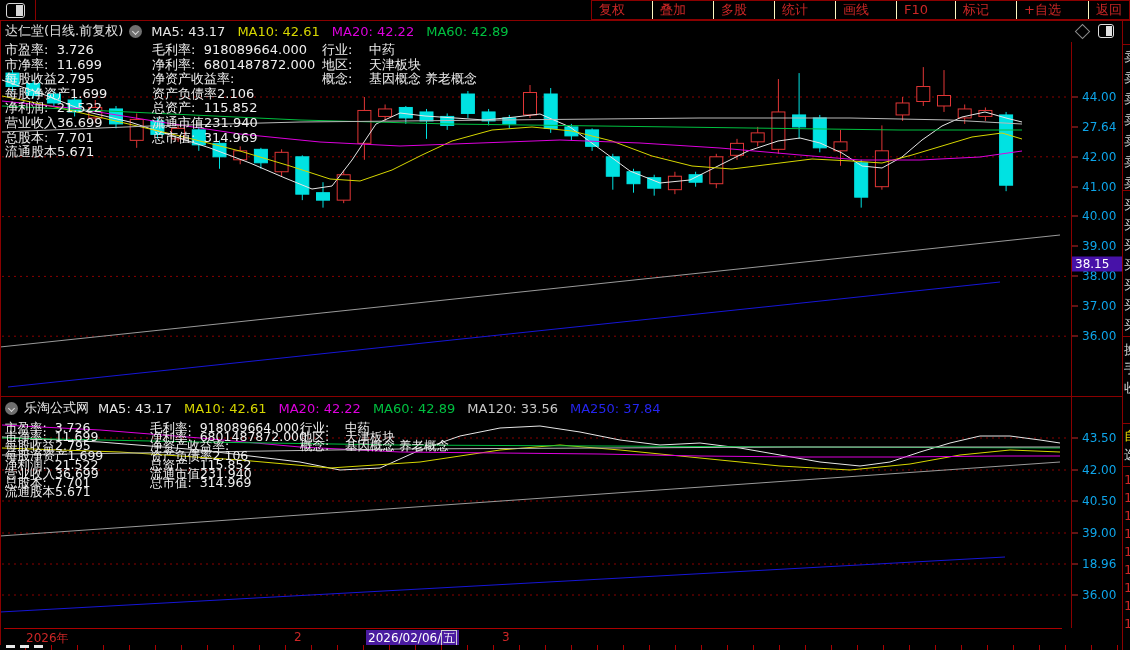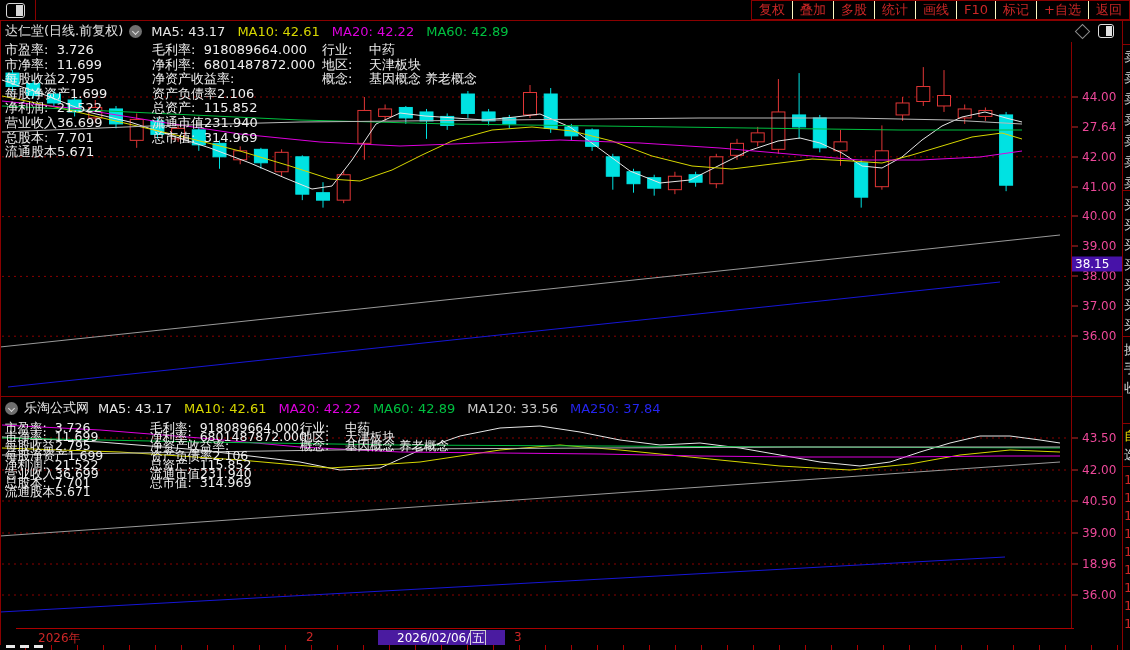--- a/index.html
+++ b/index.html
@@ -6,47 +6,47 @@
   #app{position:relative;width:1130px;height:650px;background:#000;overflow:hidden;
        font-family:"DejaVu Sans","Liberation Sans",sans-serif;-webkit-font-smoothing:none;}
   .abs{position:absolute;}
   
   #toolbar{left:0;top:0;width:1130px;height:20px;border-bottom:1px solid #8a0000;display:flex;align-items:center;z-index:30;background:#000;}
   #tb-left-icon{width:17px;height:13px;border:1px solid #d8d8d8;border-radius:3px;margin-left:6px;position:relative;}
   #tb-left-icon .half{position:absolute;right:1px;top:1px;bottom:1px;width:7px;background:#d8d8d8;}
   #tb-sep{width:10px;height:20px;border-right:1px solid #8a0000;margin-right:8px;}
   .period{color:#cc2626;font-size:13px;margin:0 7px;cursor:default;white-space:nowrap;}
   .period.active{color:#00dcdc;}
-  #tb-right{margin-left:auto;display:flex;height:18px;border:1px solid #8a0000;margin-right:0;}
+  #tb-right{margin-left:auto;display:flex;height:18px;border:1px solid #8a0000;margin-right:0;gap:20px;}
   .tbtn{color:#cc2626;font-size:13px;padding:0 7px;line-height:18px;border-left:1px solid #fef9c3;white-space:nowrap;}
   .tbtn:first-child{border-left:none;}
   
   #titlerow{left:0;top:21px;width:1122px;height:20px;display:flex;align-items:center;z-index:20;}
   #sym-title{color:#e2e2e2;font-size:13px;margin-left:5px;white-space:nowrap;}
   .chev{width:13px;height:13px;border-radius:50%;background:#6f6f6f;margin-left:6px;position:relative;flex:0 0 auto;}
   .chev:after{content:"";position:absolute;left:3.5px;top:4px;width:4px;height:4px;border-right:1.5px solid #dcdcdc;border-bottom:1.5px solid #dcdcdc;transform:rotate(45deg);}
   .ma-legend{display:flex;margin-left:9px;}
   .ma-item{font-size:13px;margin-right:12px;white-space:nowrap;}
   #title-icons{margin-left:auto;display:flex;align-items:center;margin-right:8px;}
   #diamond-icon{width:9px;height:9px;border:1px solid #8a8a8a;transform:rotate(45deg);margin-right:10px;}
   #panel-icon{width:14px;height:12px;border:1px solid #e0e0e0;border-radius:3px;position:relative;}
   #panel-icon:after{content:"";position:absolute;right:1px;top:1px;bottom:1px;width:6px;background:#e0e0e0;}
   
   .fin-col{position:absolute;z-index:12;color:#efefef;white-space:pre;}
   .fin-col div{overflow:visible;}
   
-  .axis-label{position:absolute;color:#ec4899;font-size:12px;z-index:8;left:1082px;transform:translateY(-50%);}
+  .axis-label{position:absolute;color:#0ea5e9;font-size:12px;z-index:8;left:1082px;transform:translateY(-50%);}
   .price-tag{position:absolute;left:1072px;width:49px;height:15px;background:#4712a8;color:#fff;font-size:12px;z-index:9;transform:translateY(-50%);text-align:left;padding-left:3px;line-height:15px;}
   
   #p2header{left:0;top:398px;width:1122px;height:20px;display:flex;align-items:center;z-index:20;}
   #p2name{color:#e8e8e8;font-size:13px;margin-left:6px;}
   
-  #dateaxis{left:16px;top:628px;width:1058px;height:16px;border-top:1px solid #aa0000;border-bottom:1px solid #aa0000;z-index:20;background:#000;}
+  #dateaxis{left:4px;top:628px;width:1058px;height:16px;border-top:1px solid #aa0000;border-bottom:1px solid #aa0000;z-index:20;background:#000;}
   .date-label{position:absolute;top:1px;font-size:12px;color:#cc2626;white-space:nowrap;}
-  .date-label.hl{background:#4a1ba0;color:#fff;padding:0 19px;}
+  .date-label.hl{background:#4a1ba0;color:#fff;padding:0 2px;}
   .date-label .boxed{border:1px solid #cfcfcf;padding:0 1px;}
   #botstrip{left:0;top:645px;width:1130px;height:5px;background:repeating-linear-gradient(90deg,#000 0 25px,#aa0000 25px 26px);z-index:20;}
   .botmark{position:absolute;top:645px;width:9px;height:3px;background:#e8e8e8;z-index:21;}
   
   #watermark{left:976px;top:602px;width:147px;height:48px;background:#000;z-index:50;text-align:center;color:#fff;}
   #wm1{font-size:24px;font-weight:bold;letter-spacing:2px;line-height:27px;}
   #wm2{font-size:16px;font-weight:bold;font-family:"DejaVu Serif","Liberation Serif",serif;line-height:18px;}
   
   #strip{left:1122px;top:20px;width:8px;height:630px;border-left:1px solid #8a0000;z-index:25;overflow:hidden;background:#000;}
   .strip-char{position:absolute;left:1px;font-size:13px;white-space:nowrap;}

